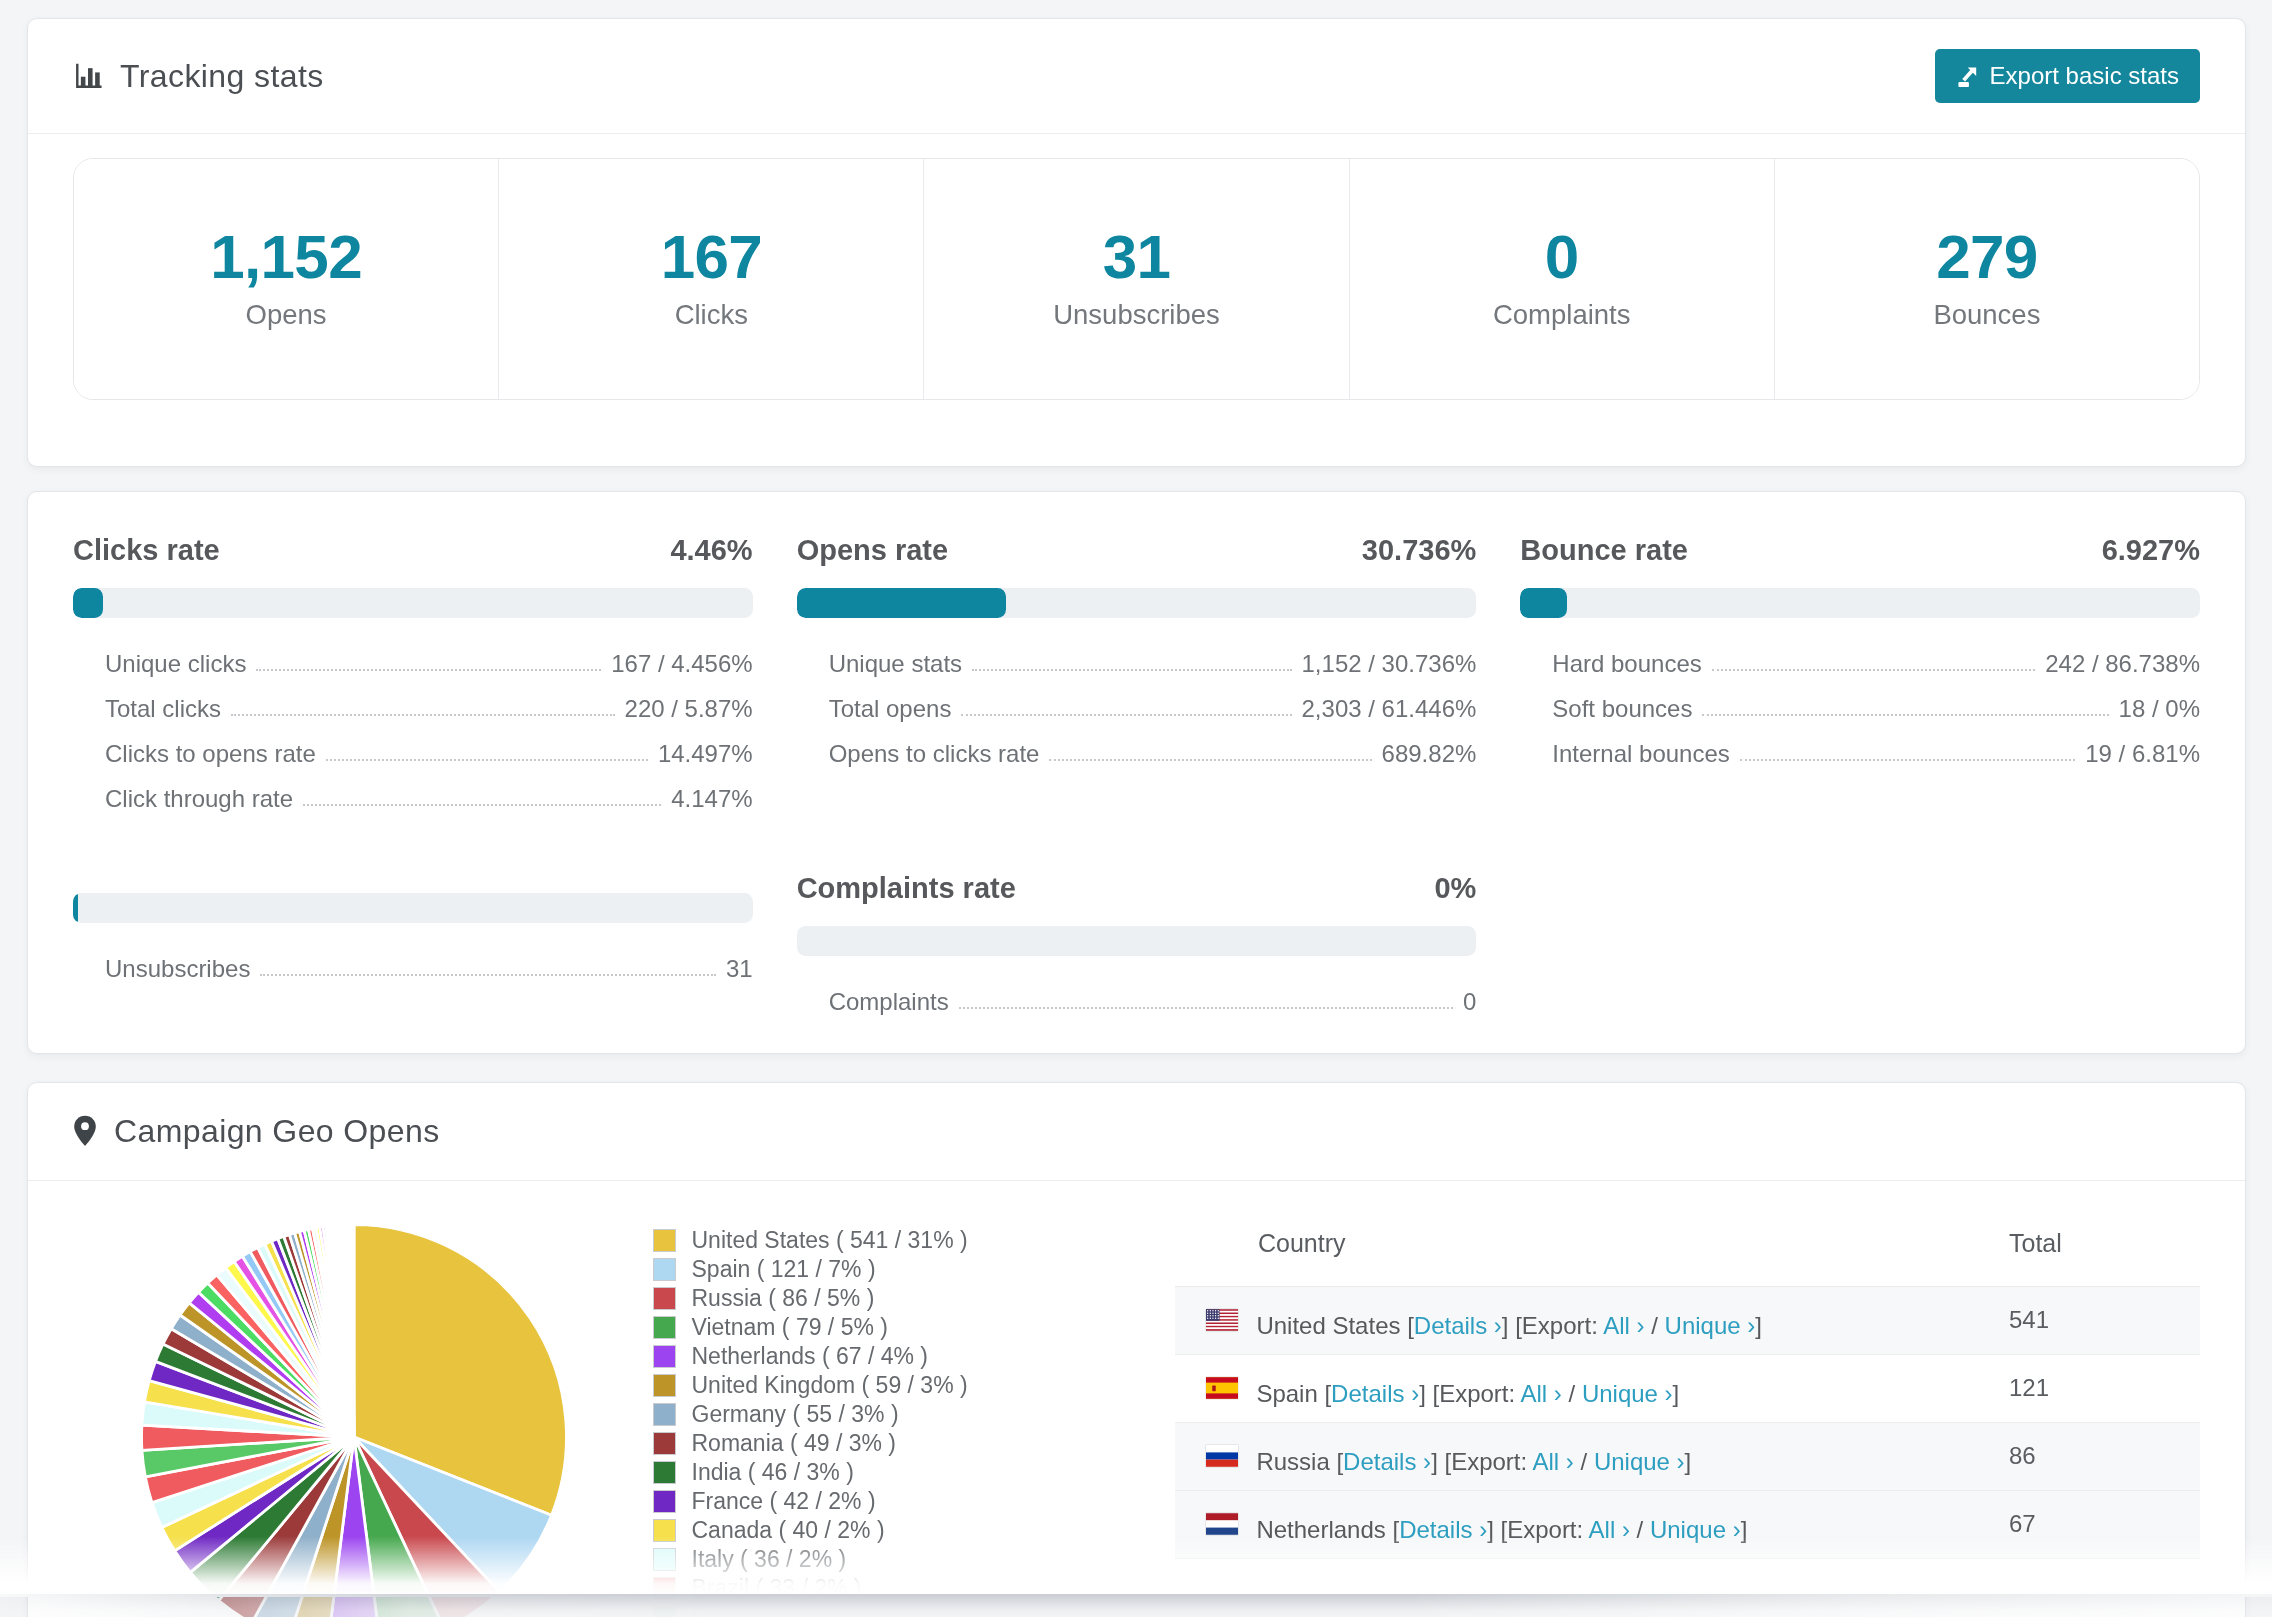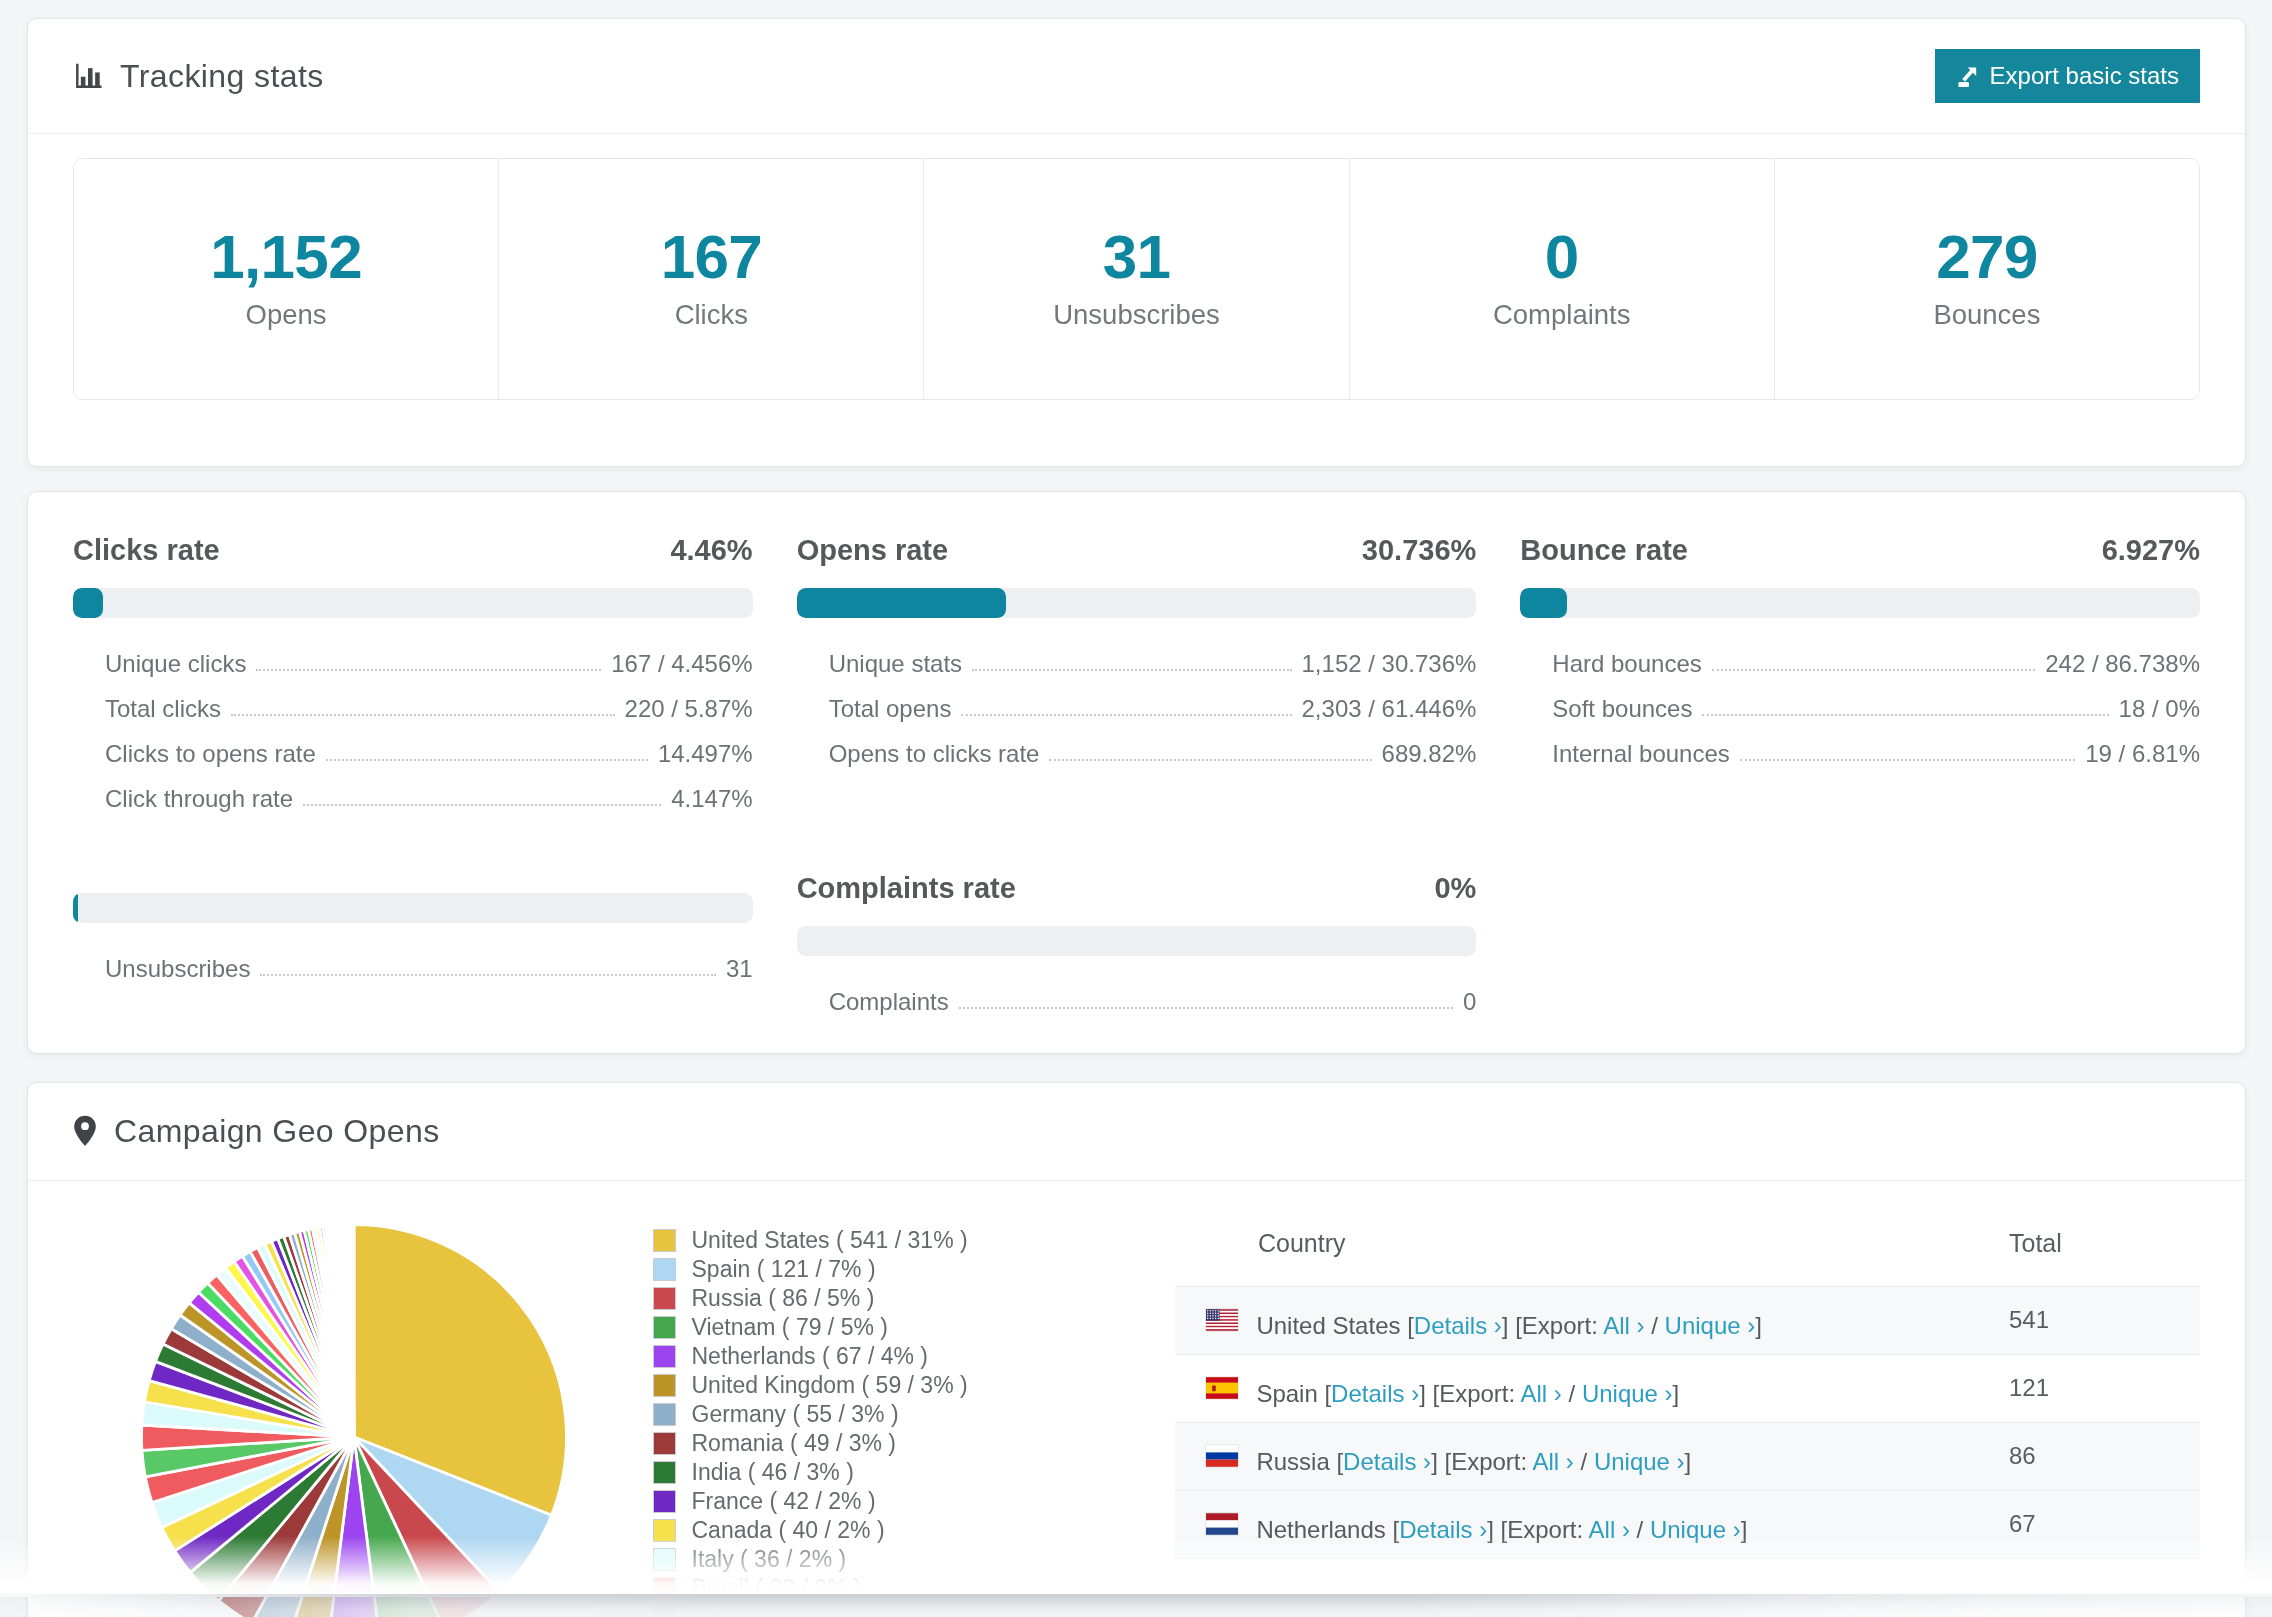--- a/index.html
+++ b/index.html
@@ -25,27 +25,27 @@
     display:flex; align-items:center; justify-content:space-between;
     padding:30px 45px; border-bottom:1.4px solid #ededf0;
   }
   .head-left { display:flex; align-items:center; gap:17px; }
   .head-title { font-size:32px; color:#4b4f53; letter-spacing:0.4px; }
   .head-icon svg { display:block; }
 
   .btn-export {
     display:flex; align-items:center; gap:11.3px;
     background:#15879c; color:#fff; border:none; cursor:pointer;
-    font-family:inherit; font-size:24px; padding:12.7px 21px; border-radius:0;
+    font-family:inherit; font-size:24px; padding:12.7px 21px; border-radius:5px;
   }
 
   
   #stats-row {
     display:flex; margin:24px 45px 66px;
-    border:1.4px solid #e6e7ea; border-radius:10px; overflow:hidden;
+    border:1.4px solid #e6e7ea; border-radius:20px; overflow:hidden;
   }
   .stat-cell {
     flex:1; text-align:center; padding:62px 0 68px;
     border-right:1.4px solid #e9eaec; background:#fff;
   }
   .stat-cell:last-child { border-right:none; }
   .stat-value { font-size:62px; font-weight:700; color:#0e86a0; letter-spacing:-0.7px; }
   .stat-label { font-size:27.5px; color:#74787c; margin-top:7px; }
 
   

